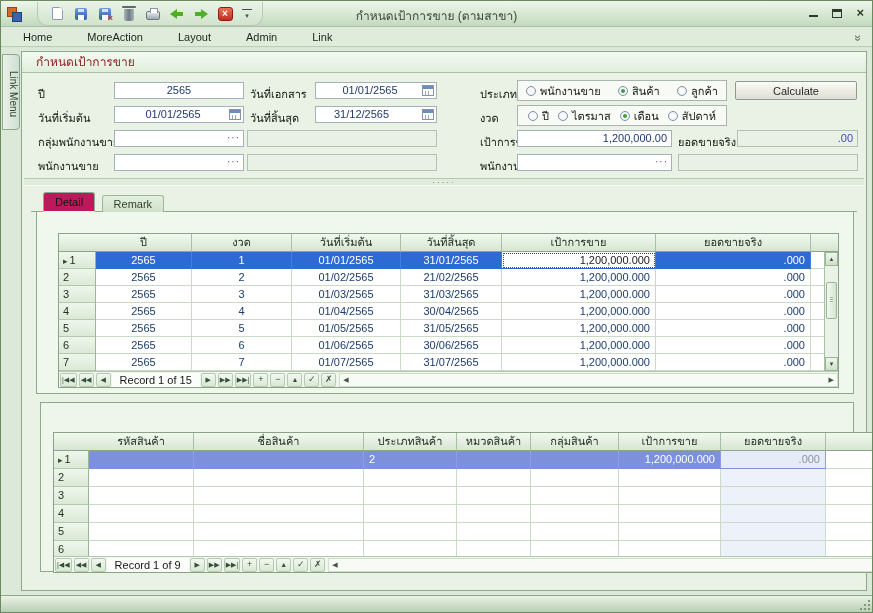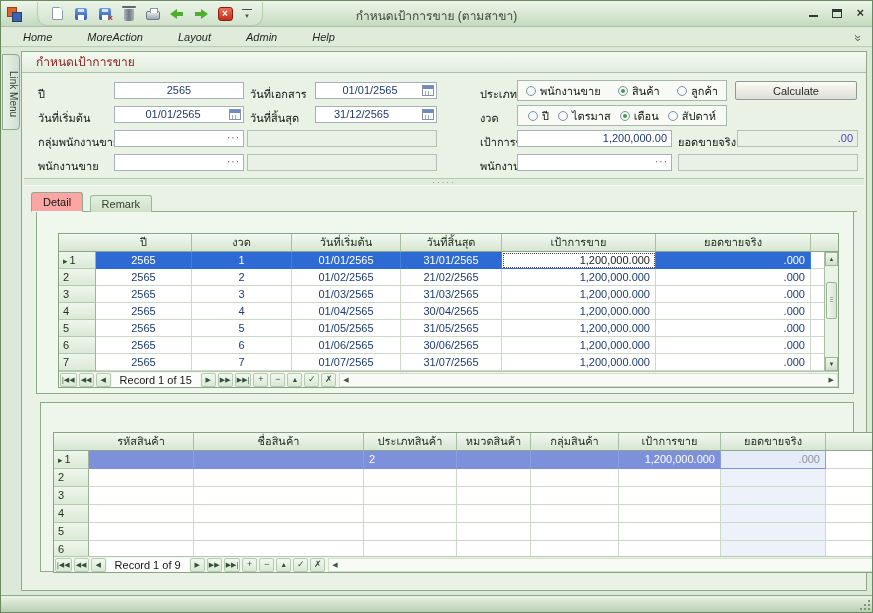--- a/index.html
+++ b/index.html
@@ -37,21 +37,21 @@
   .i-close{width:15px;height:14px;background:linear-gradient(#ea7057,#c22f1e);border:1px solid #8d1d10;border-radius:3px;color:#fff;font-size:10px;font-weight:bold;text-align:center;line-height:12px;}
   .i-drop{width:10px;text-align:center;color:#44514a;font-size:7px;line-height:7px;border-top:1px solid #44514a;padding-top:2px;margin-left:2px;}
   .title-text{position:absolute;left:0;right:0;top:5px;text-align:center;font-size:12px;color:#3d463c;}
   .winbtns{position:absolute;right:8px;top:6px;display:flex;gap:14px;align-items:center;}
   .wb{color:#2f3a2e;font-size:11px;line-height:12px;cursor:default;}
   .wb.min{width:9px;border-bottom:2px solid #2f3a2e;height:8px;}
   .wb.max{width:10px;height:9px;border:1px solid #2f3a2e;border-top:3px solid #2f3a2e;}
   .wb.cls{font-weight:bold;font-size:13px;}
 
   
-  .menubar{position:absolute;top:26px;left:0;right:0;height:20px;background:#dfecdb;border-bottom:1px solid #b9cfb4;display:flex;align-items:center;font-style:italic;}
+  .menubar{position:absolute;top:26px;left:0;right:0;height:20px;background:#dfecdb;border-bottom:1px solid #b9cfb4;display:flex;align-items:center;}
   .menu-item{font-size:11px;color:#1c241b;padding:3px 13px;margin-left:9px;cursor:default;}
   .menu-chevron{position:absolute;right:10px;top:4px;transform:rotate(90deg);color:#5a6a58;font-size:12px;}
 
   
   .workspace{position:absolute;top:47px;left:0;right:0;height:548px;background:#dce9d8;}
   .linkmenu{position:absolute;left:1px;top:6px;width:18px;height:76px;background:linear-gradient(90deg,#eaf3e6,#cdded4);
     border:1px solid #8fa98c;border-radius:0 4px 4px 0;writing-mode:vertical-rl;text-align:center;
     font-size:10px;color:#33452f;padding-top:4px;cursor:default;}
 
   .main-panel{position:absolute;left:20px;top:3px;width:846px;height:540px;background:#e9f2e5;border:1px solid #8fa98c;}
@@ -74,22 +74,22 @@
   .ritem{display:flex;align-items:center;white-space:nowrap;}
   .calc-btn{position:absolute;height:19px;border:1px solid #8e9b8e;border-radius:2px;font-size:11px;color:#2a2a2a;
     background:linear-gradient(#fcfcf9,#ecece1 50%,#dededa);font-family:inherit;}
 
   .splitter{position:absolute;left:2px;right:2px;top:126px;height:8px;border-top:1px solid #b7cbb2;border-bottom:1px solid #f6fbf4;
     background:#dfecdb;text-align:center;font-size:8px;line-height:7px;color:#7e987a;letter-spacing:2px;cursor:default;}
 
   
   .tabstrip{position:absolute;left:9px;right:9px;top:140px;height:20px;border-bottom:1px solid #8fa98c;}
   .tab{display:inline-block;font-size:11px;padding:0 11px;cursor:default;vertical-align:bottom;}
-  .tab.active{background:#fca5a5;border:1px solid #8fa98c;border-bottom:1px solid #f0f7ed;border-radius:3px 3px 0 0;
-    height:20px;line-height:19px;position:relative;top:0;margin-right:2px;color:#10160f;}
+  .tab.active{background:#be185d;border:1px solid #8fa98c;border-bottom:1px solid #f0f7ed;border-radius:3px 3px 0 0;
+    height:20px;line-height:19px;position:relative;top:0;margin-right:2px;color:#10160f;margin-left:12px;}
   .tab.inactive{background:linear-gradient(#e4efe0,#cfe0ca);border:1px solid #9db899;border-bottom:none;border-radius:3px 3px 0 0;
     height:17px;line-height:16px;color:#33402f;}
   .tab-panel{position:absolute;left:14px;top:160px;width:818px;height:182px;background:#f0f7ed;border:1px solid #8fa98c;border-top:none;}
   .tab-panel::before{content:"";position:absolute;left:0;right:0;top:0;height:0;}
 
   
   .grid{position:absolute;border:1px solid #8aa286;background:#fff;display:flex;flex-direction:column;font-size:11px;}
   .ghead{display:flex;height:18px;line-height:17px;background:linear-gradient(#f2f9f0,#d4e4cf);color:#1d2d1c;flex:none;}
   .hcell{border-right:1px solid #a9bfa5;border-bottom:1px solid #8fa58b;text-align:center;overflow:hidden;white-space:nowrap;flex:none;}
   .hstub{border-bottom:1px solid #8fa58b;flex:none;}
@@ -189,21 +189,21 @@
       <span class="wb max"></span>
       <span class="wb cls">×</span>
     </div>
   </div>
 
   <div class="menubar">
     <span class="menu-item">Home</span>
     <span class="menu-item">MoreAction</span>
     <span class="menu-item">Layout</span>
     <span class="menu-item">Admin</span>
-    <span class="menu-item">Help</span>
+    <span class="menu-item">Link</span>
     <span class="menu-chevron">»</span>
   </div>
 
   <div class="workspace">
     <div class="linkmenu">Link Menu</div>
 
     <div class="main-panel">
       <div class="panel-header">กำหนดเป้าการขาย</div>
 
       <span class="lbl" style="left:16px;top:33px">ปี</span>

